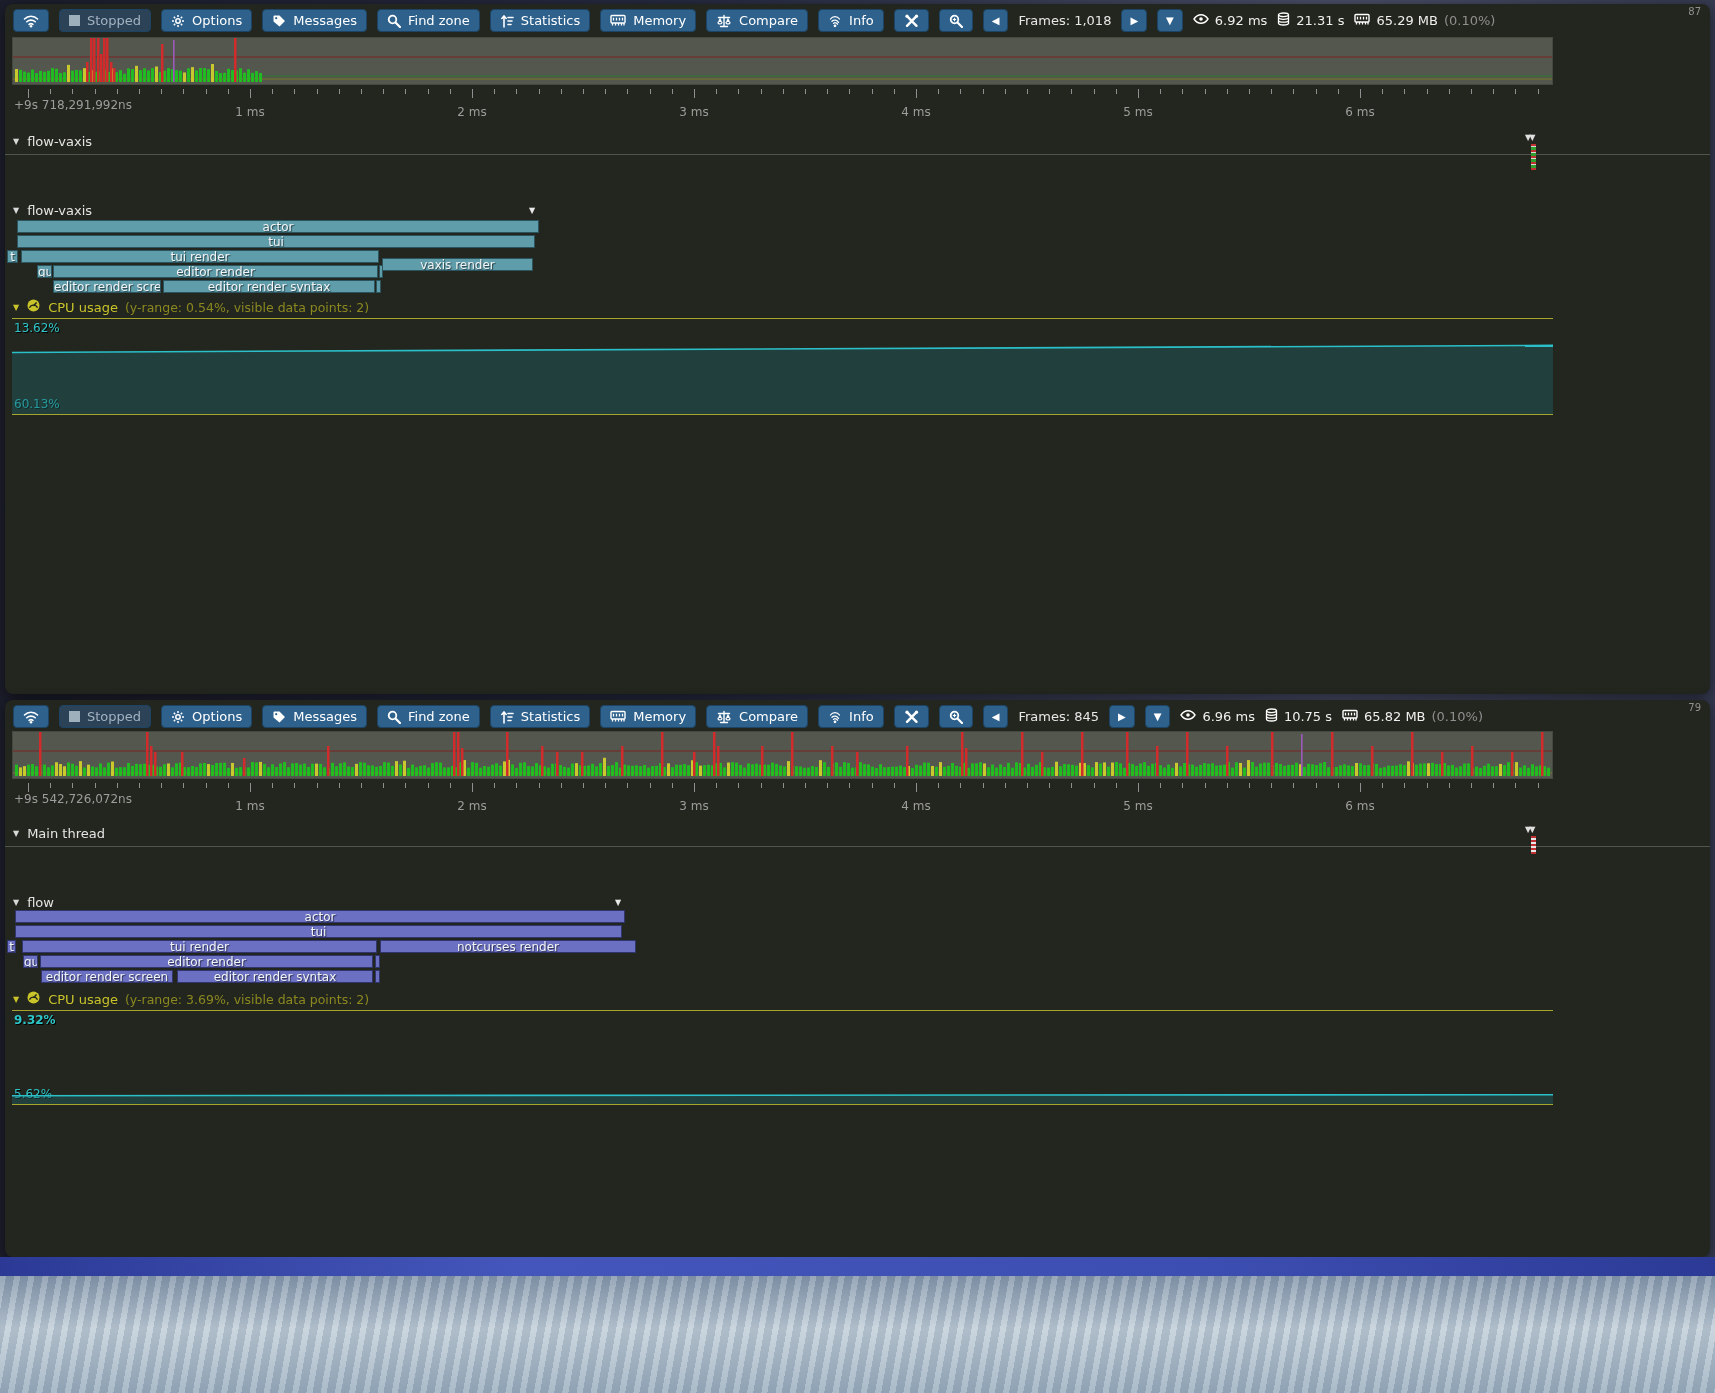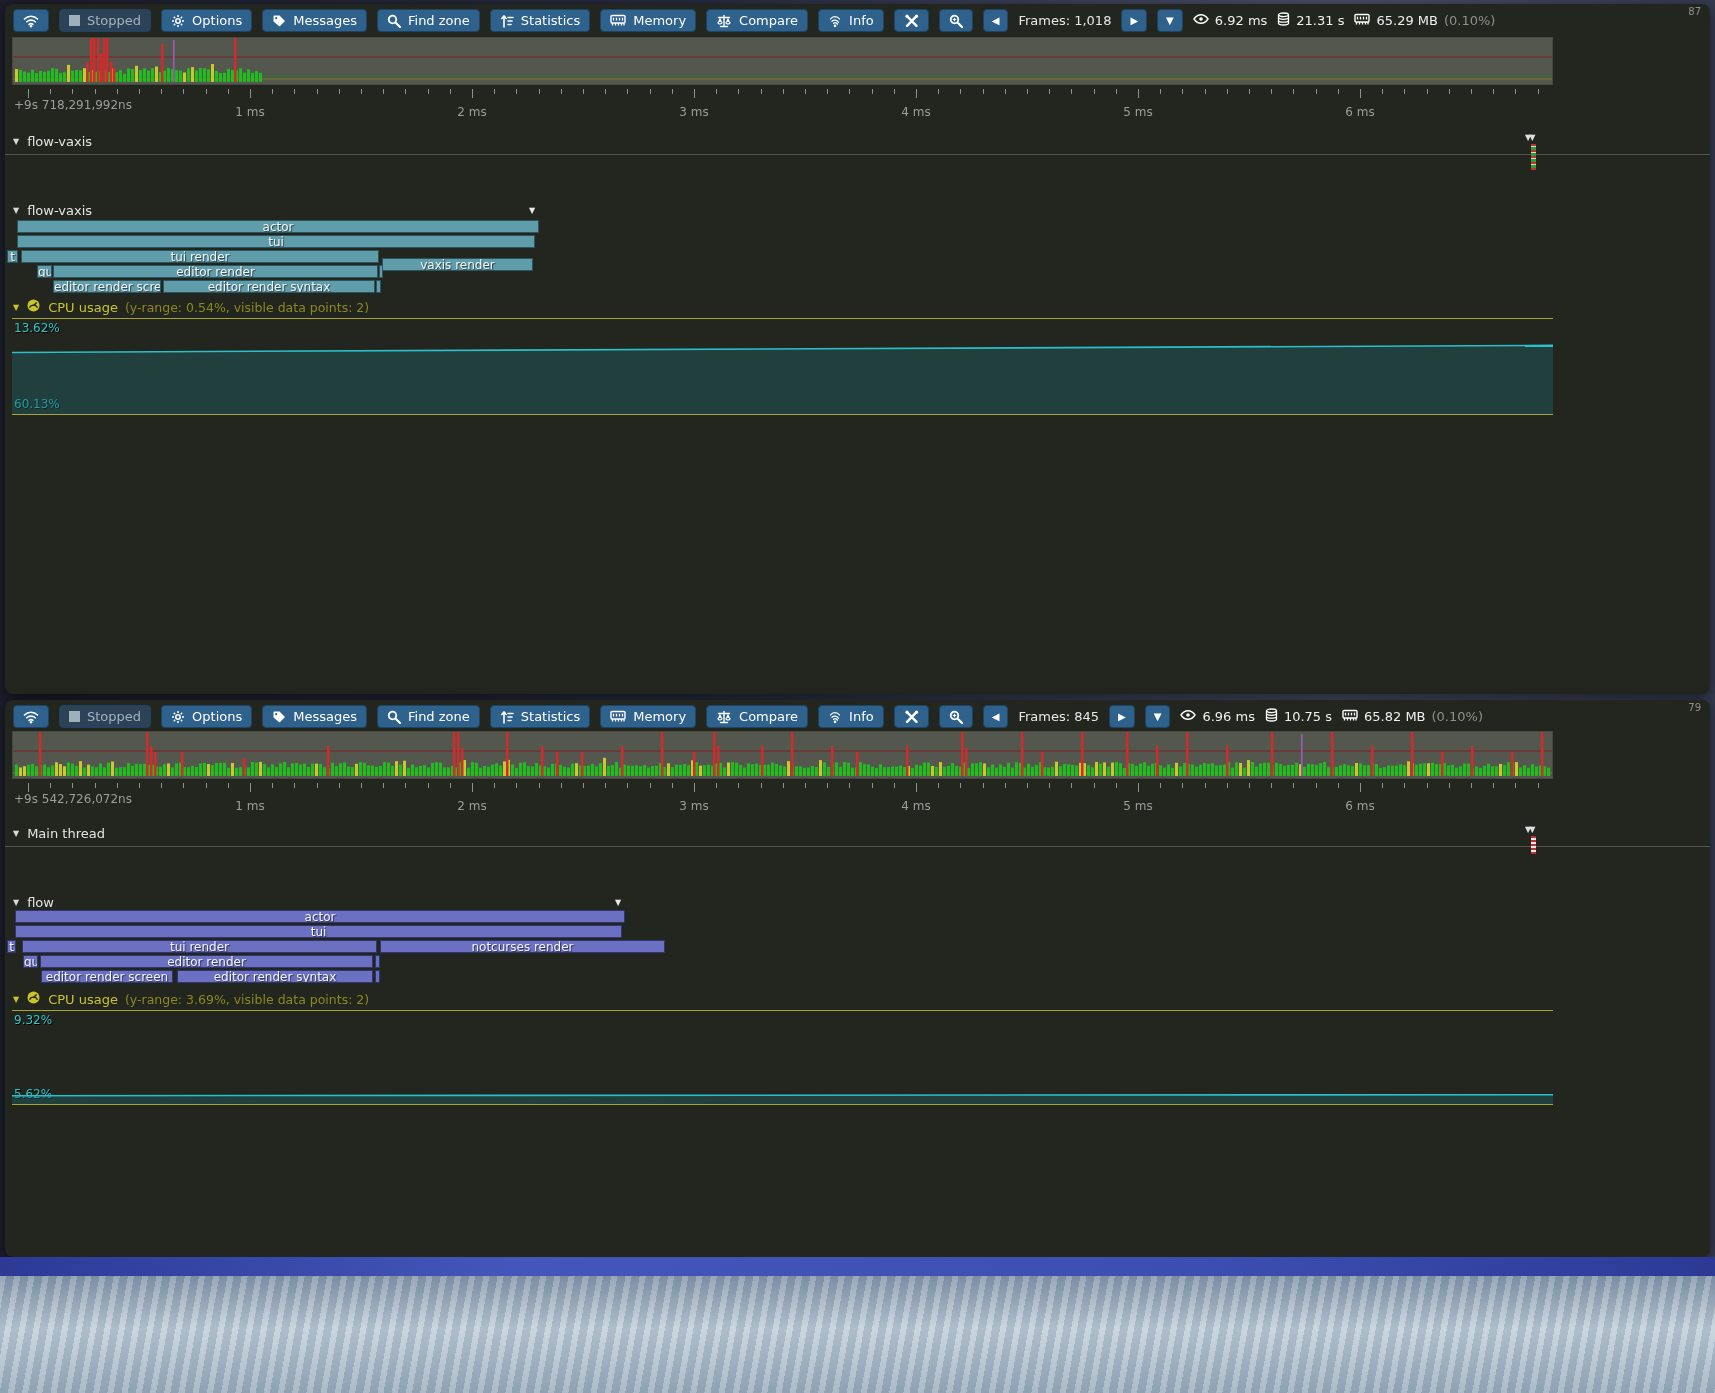--- a/index.html
+++ b/index.html
@@ -1072,40 +1072,40 @@
   <div class="thread-header th2" style="top: 195px;">
     <span class="tri">▼</span>
     <span>flow</span>
   </div>
   <span class="zone-marker" style="left: 613px; top: 198px;">▼</span>
   <div class="zones" style="position:absolute;inset:0;pointer-events:none;">
       <div class="zone" style="left: 10px; top: 210px; width: 610px; pointer-events: auto;"><span>actor</span></div>
       <div class="zone" style="left: 10px; top: 225px; width: 607px; pointer-events: auto;"><span>tui</span></div>
       <div class="zone" style="left: 2px; top: 240px; width: 9px; pointer-events: auto;"><span>t</span></div>
       <div class="zone" style="left: 17px; top: 240px; width: 355px; pointer-events: auto;"><span>tui render</span></div>
-      <div class="zone" style="left: 375px; top: 240px; width: 285px; pointer-events: auto;"><span>notcurses render</span></div>
+      <div class="zone" style="left: 375px; top: 240px; width: 256px; pointer-events: auto;"><span>notcurses render</span></div>
       <div class="zone" style="left: 18px; top: 255px; width: 15px; pointer-events: auto;"><span>gu</span></div>
       <div class="zone" style="left: 35px; top: 255px; width: 333px; pointer-events: auto;"><span>editor render</span></div>
       <div class="zone" style="left: 370px; top: 255px; width: 5px; pointer-events: auto;"></div>
       <div class="zone" style="left: 36px; top: 270px; width: 132px; pointer-events: auto;"><span>editor render screen</span></div>
       <div class="zone" style="left: 172px; top: 270px; width: 196px; pointer-events: auto;"><span>editor render syntax</span></div>
       <div class="zone" style="left: 370px; top: 270px; width: 5px; pointer-events: auto;"></div>
     </div>
   <div class="cpu-head" style="top: 290px;">
     <span class="tri" style="color:#c9c42a">▼</span>
     <span><svg width="15" height="15" viewBox="0 0 15 15">
           <circle cx="7.5" cy="7.5" r="6" fill="#c9c42a"></circle>
           <path d="M3.5 9.8a4.3 4.3 0 0 1 8 0" fill="none" stroke="#23261e" stroke-width="1.3"></path>
           <path d="M7.5 7.8L10.6 4.4" stroke="#23261e" stroke-width="1.5"></path>
         </svg></span>
     <span>CPU usage</span>
     <span class="note">(y-range: 3.69%, visible data points: 2)</span>
   </div>
   <div class="yline yl-top" style="top: 310px;"></div>
-  <span class="cpu-label lbl-top" style="top: 313px;">9.32%</span>
+  <span class="cpu-label lbl-top" style="top: 313px; font-weight: bold;">9.32%</span>
   <span class="cpu-label lbl-bot" style="top: 387px;">5.62%</span>
   <div class="yline yl-bot" style="top: 404px;"></div>
 <svg width="1541" height="93" class="cpu-svg" style="top: 311px; position: absolute; left: 7px;">
       <polygon points="0,84.7054054054054 1541,83.7 1541,93 0,93" fill="rgba(30,95,100,0.45)"></polygon>
       <polyline points="0,84.7054054054054 1541,83.7" fill="none" stroke="#2bc0c9" stroke-width="1.6"></polyline>
     </svg>
   </div>
 <div class="panel-blue"></div>
 <div class="wallpaper-bottom"></div>
 

